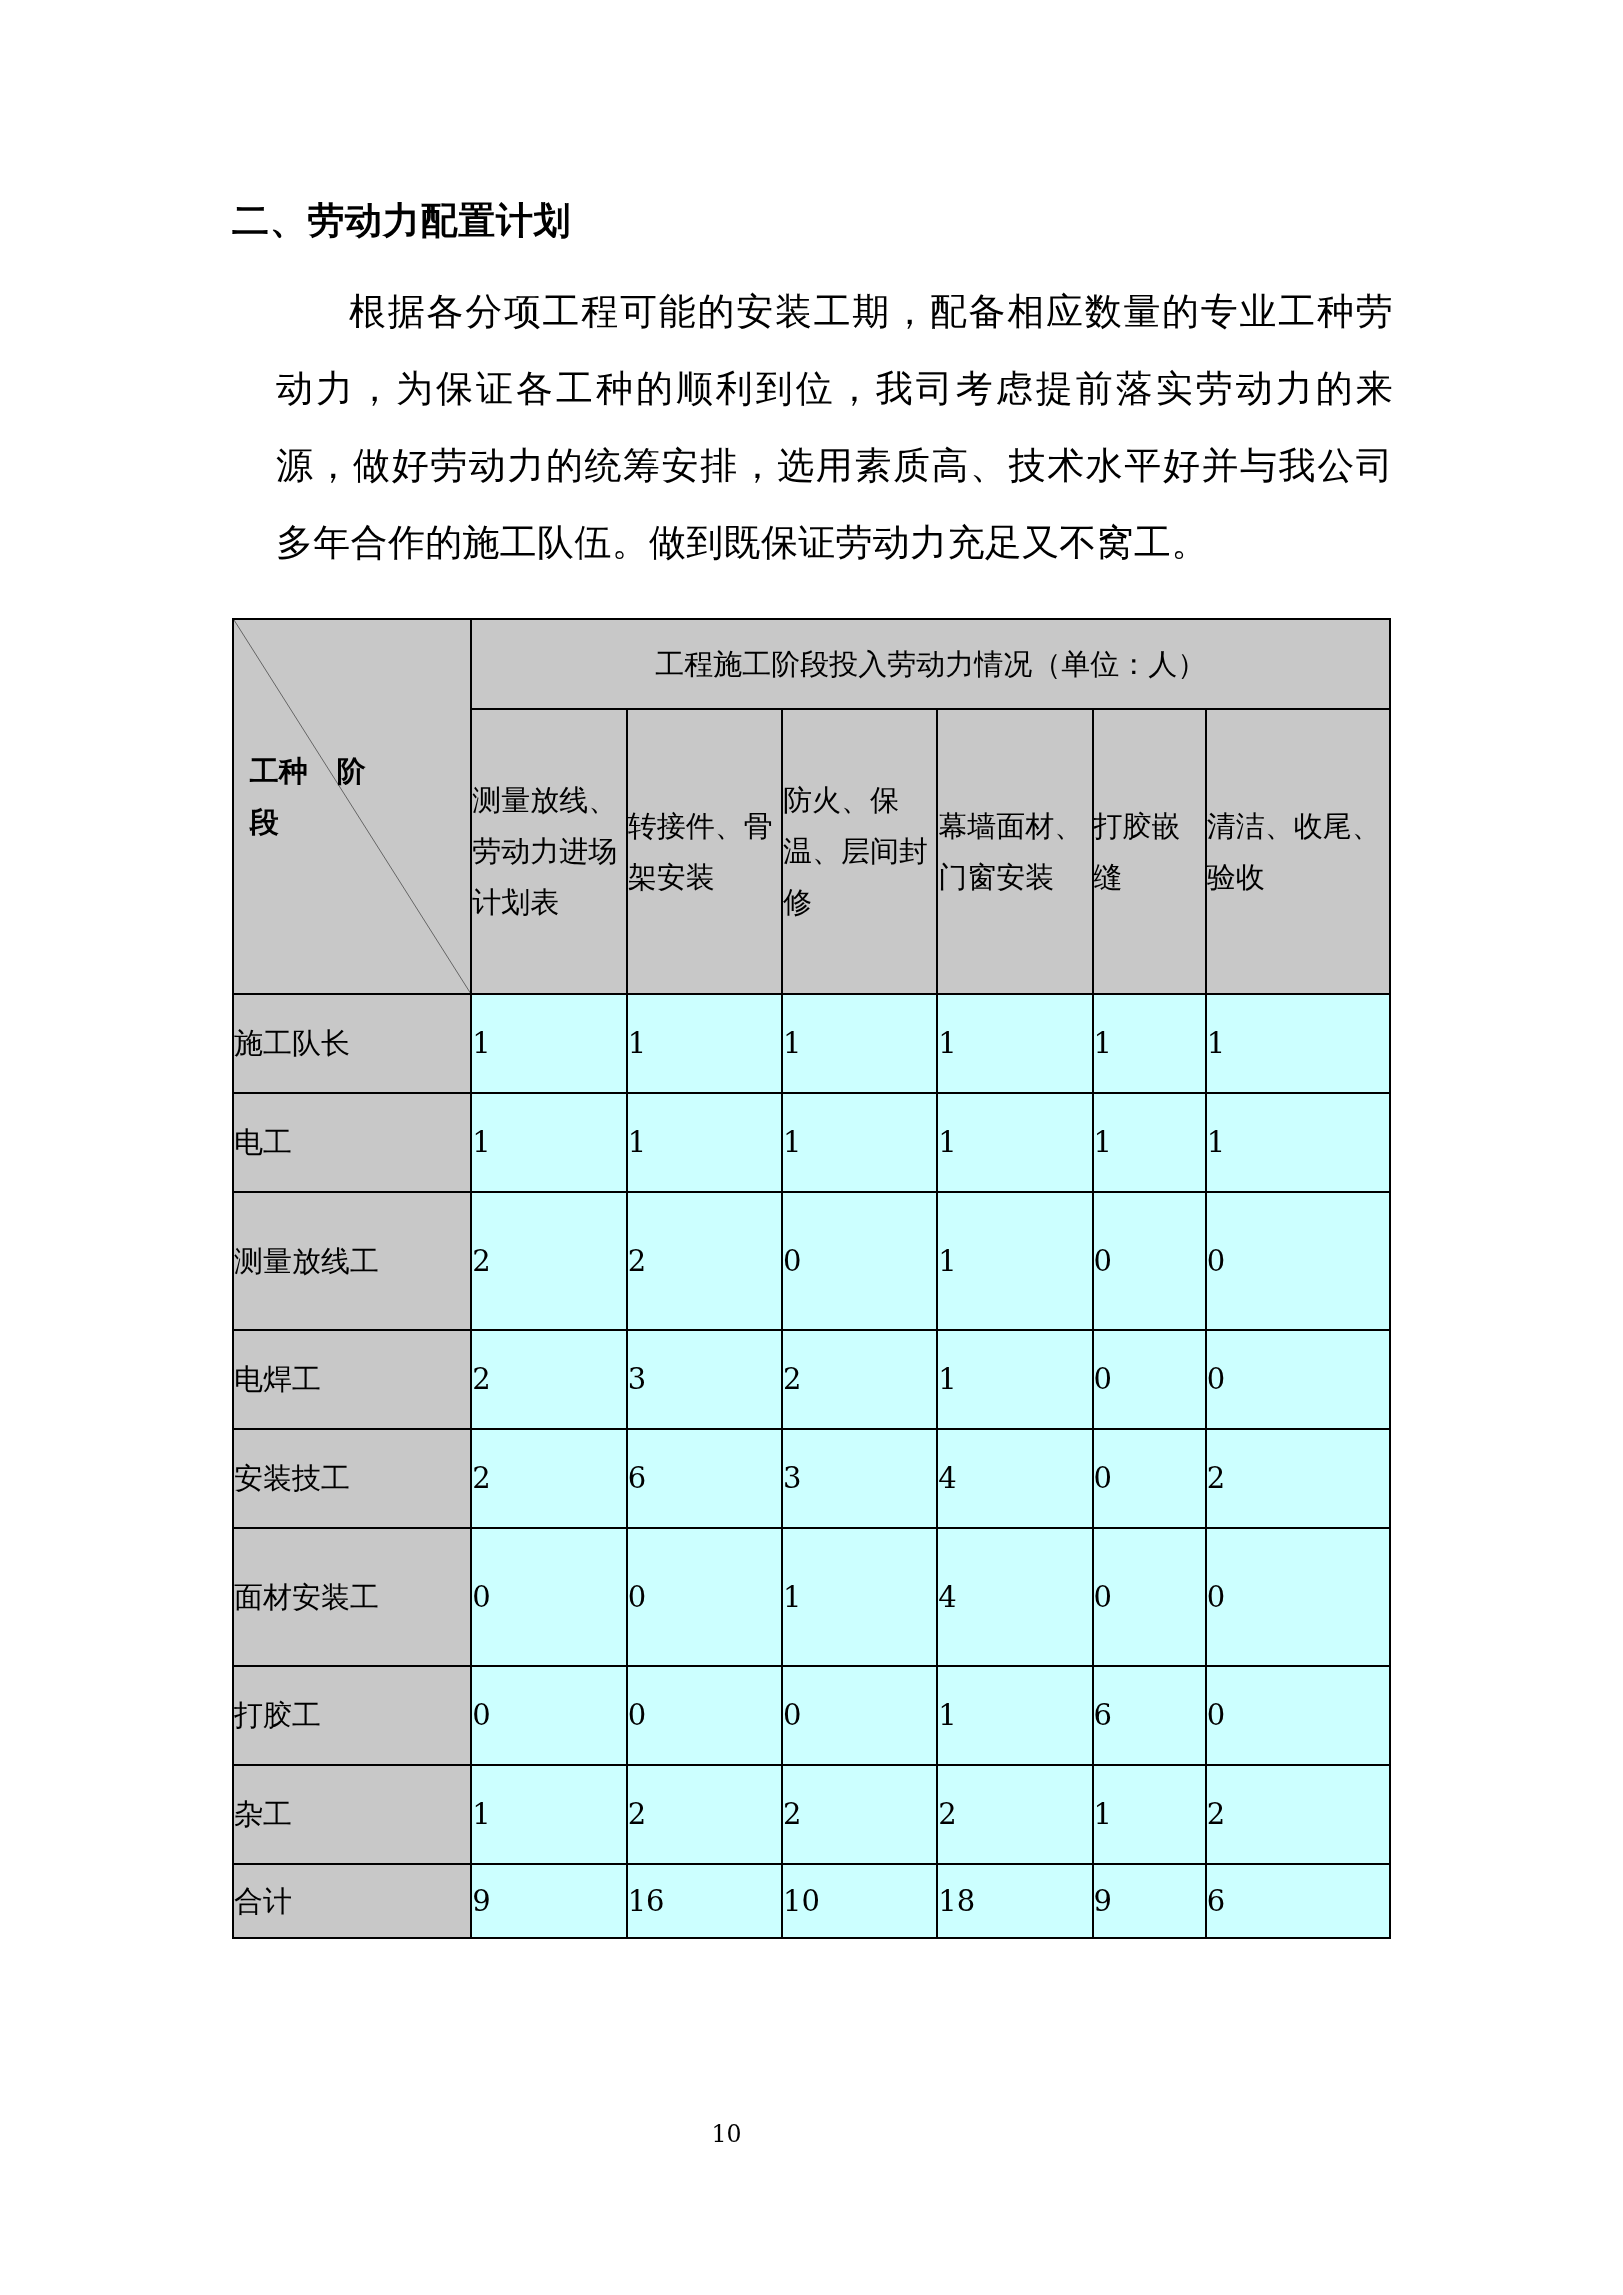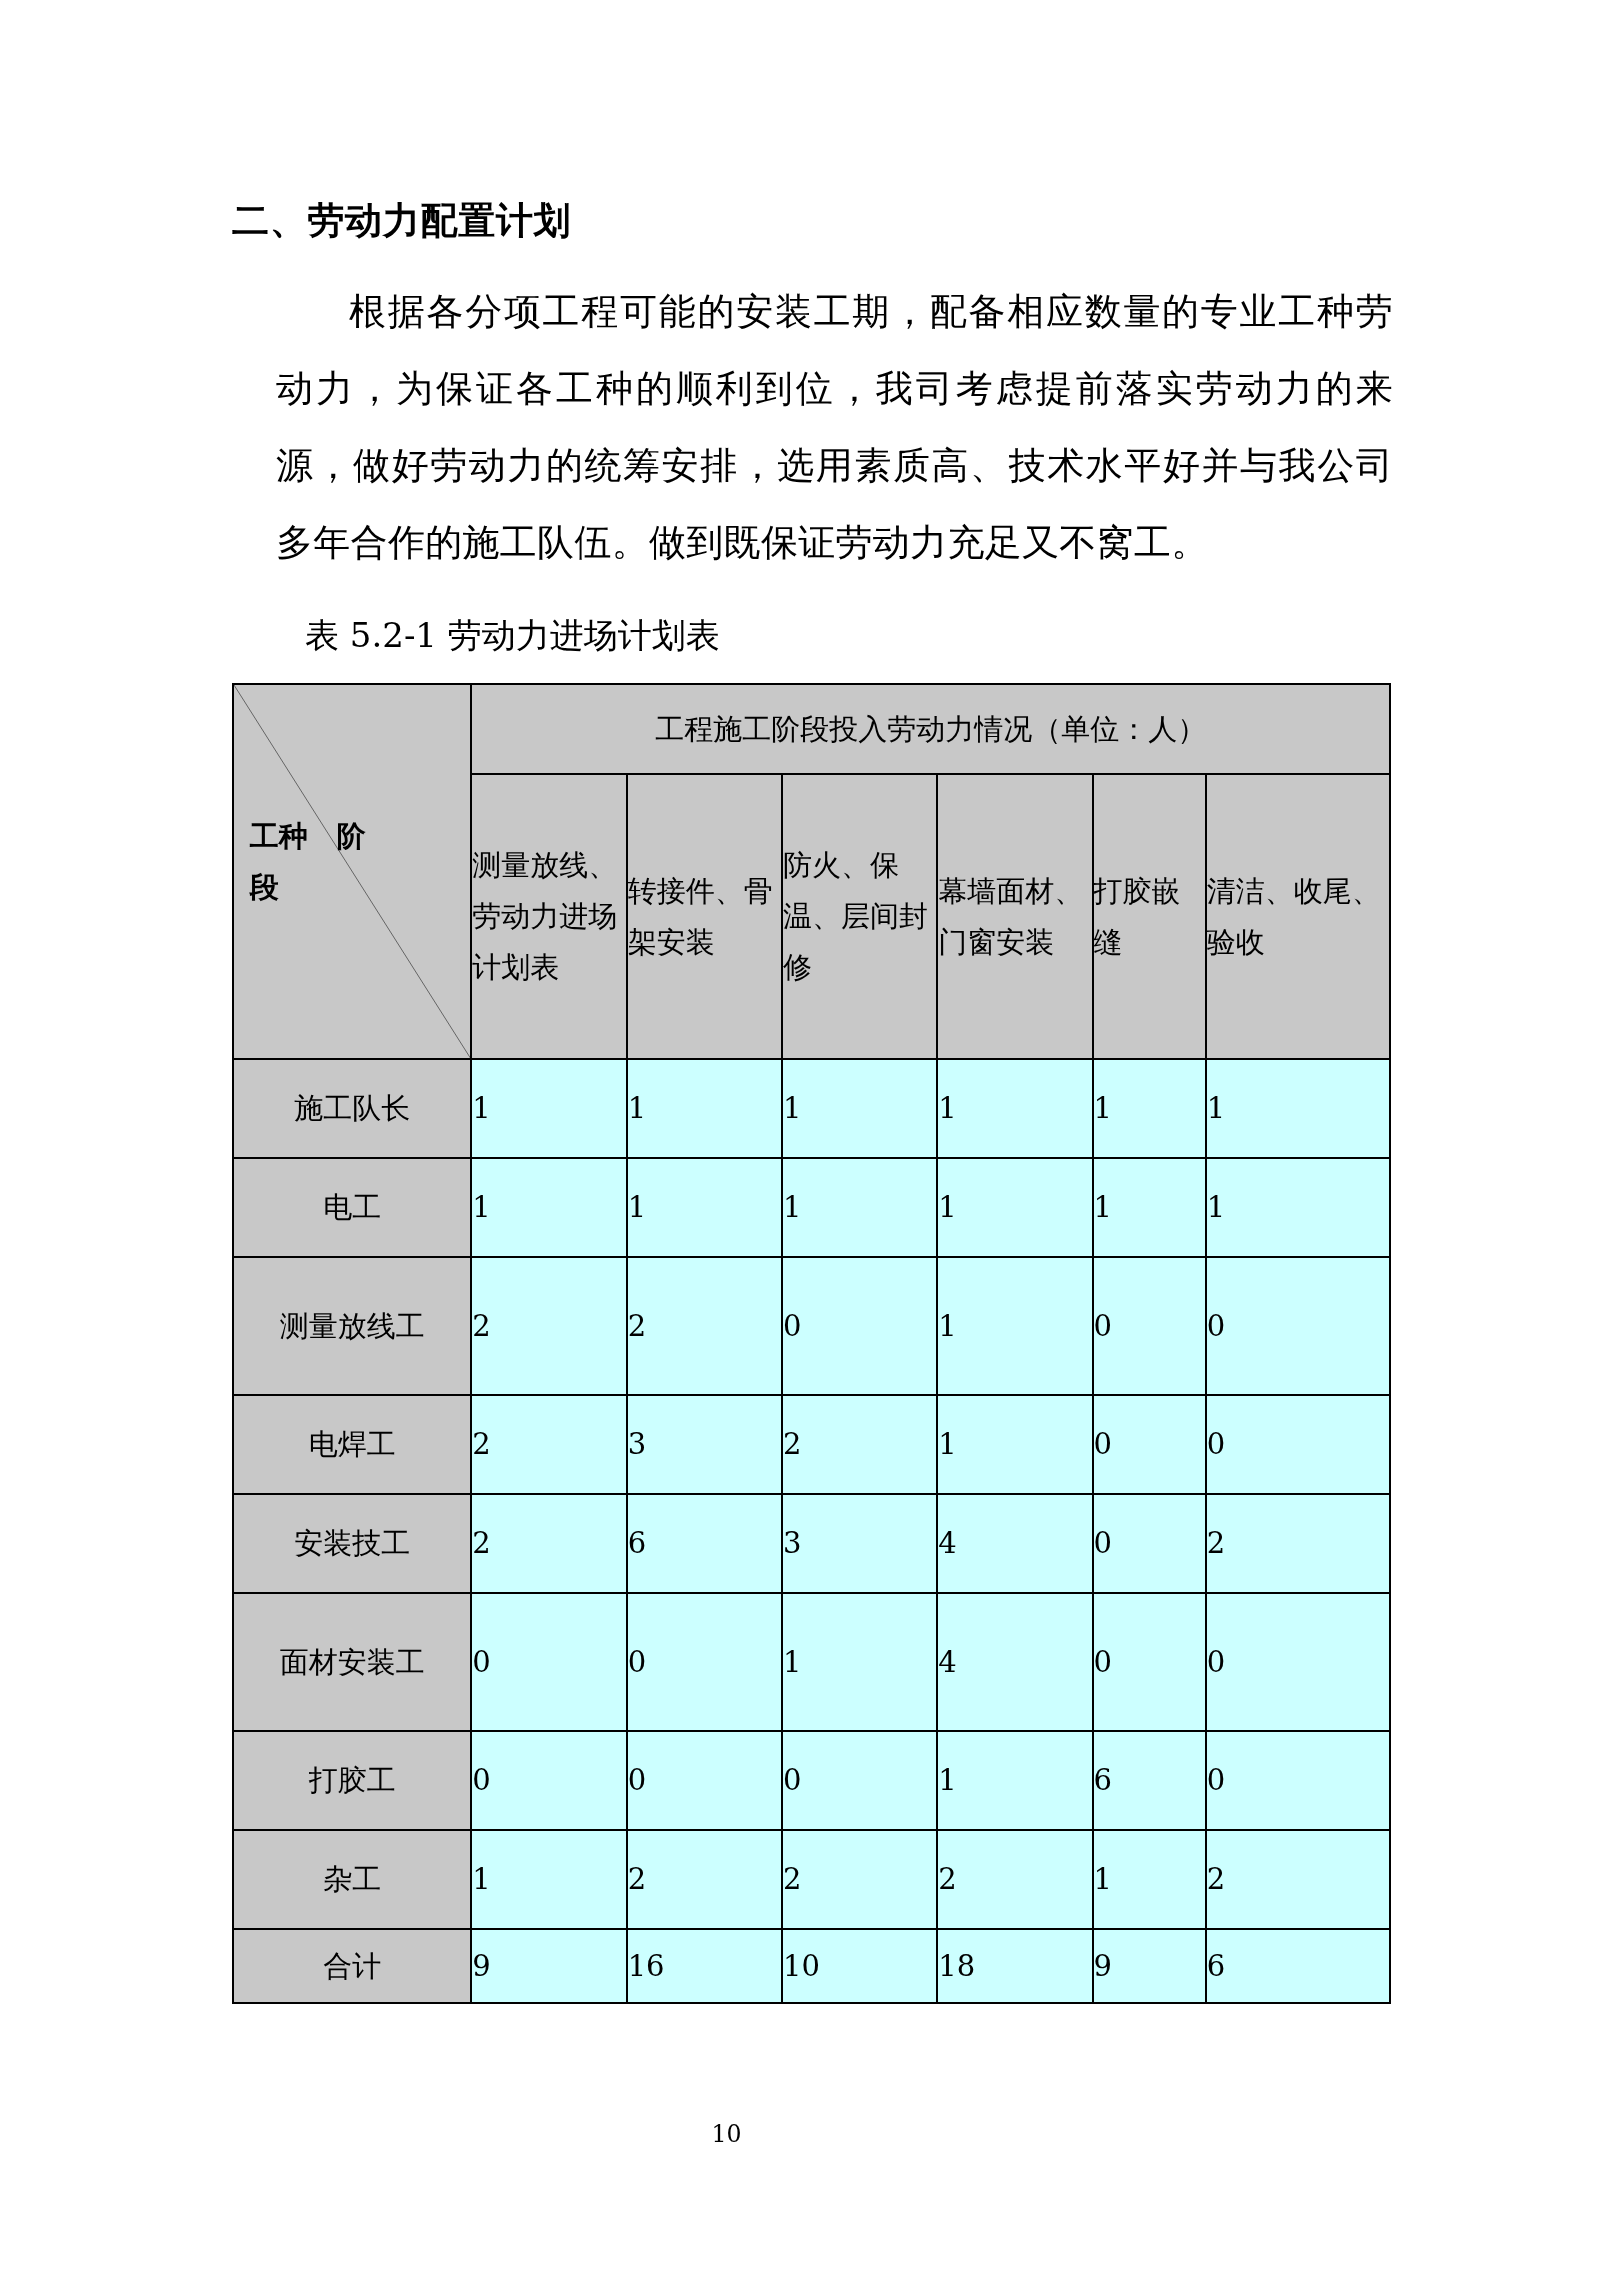--- a/index.html
+++ b/index.html
@@ -114,21 +114,21 @@
   }
   .colhead {
     padding: 0 10.5px;
     text-align: left;
     vertical-align: middle;
     word-break: break-all;
     line-height: 54px;
   }
   .rowlabel {
     padding-left: 14.4px;
-    text-align: center;
+    text-align: left;
     word-break: break-all;
     line-height: 52px;
     margin-left: 12px;
   }
   .numcell {
     padding-left: 11.8px;
     text-align: left;
   }
   .r-tall { height: 136px; }
   .r-short { height: 97px; }
@@ -148,21 +148,20 @@
 </head>
 <body>
 
 <div class="page">
   <div class="content">
 
     <h1 class="section-heading">二、劳动力配置计划</h1>
 
     <p class="body-para">根据各分项工程可能的安装工期，配备相应数量的专业工种劳动力，为保证各工种的顺利到位，我司考虑提前落实劳动力的来源，做好劳动力的统筹安排，选用素质高、技术水平好并与我公司多年合作的施工队伍。做到既保证劳动力充足又不窝工。</p>
 
-    <div class="table-caption">表 5.2-1 劳动力进场计划表</div>
 
     <table class="data-table">
       <colgroup>
         <col style="width:198px">
         <col style="width:129px">
         <col style="width:129px">
         <col style="width:129px">
         <col style="width:129px">
         <col style="width:94px">
         <col style="width:153px">

